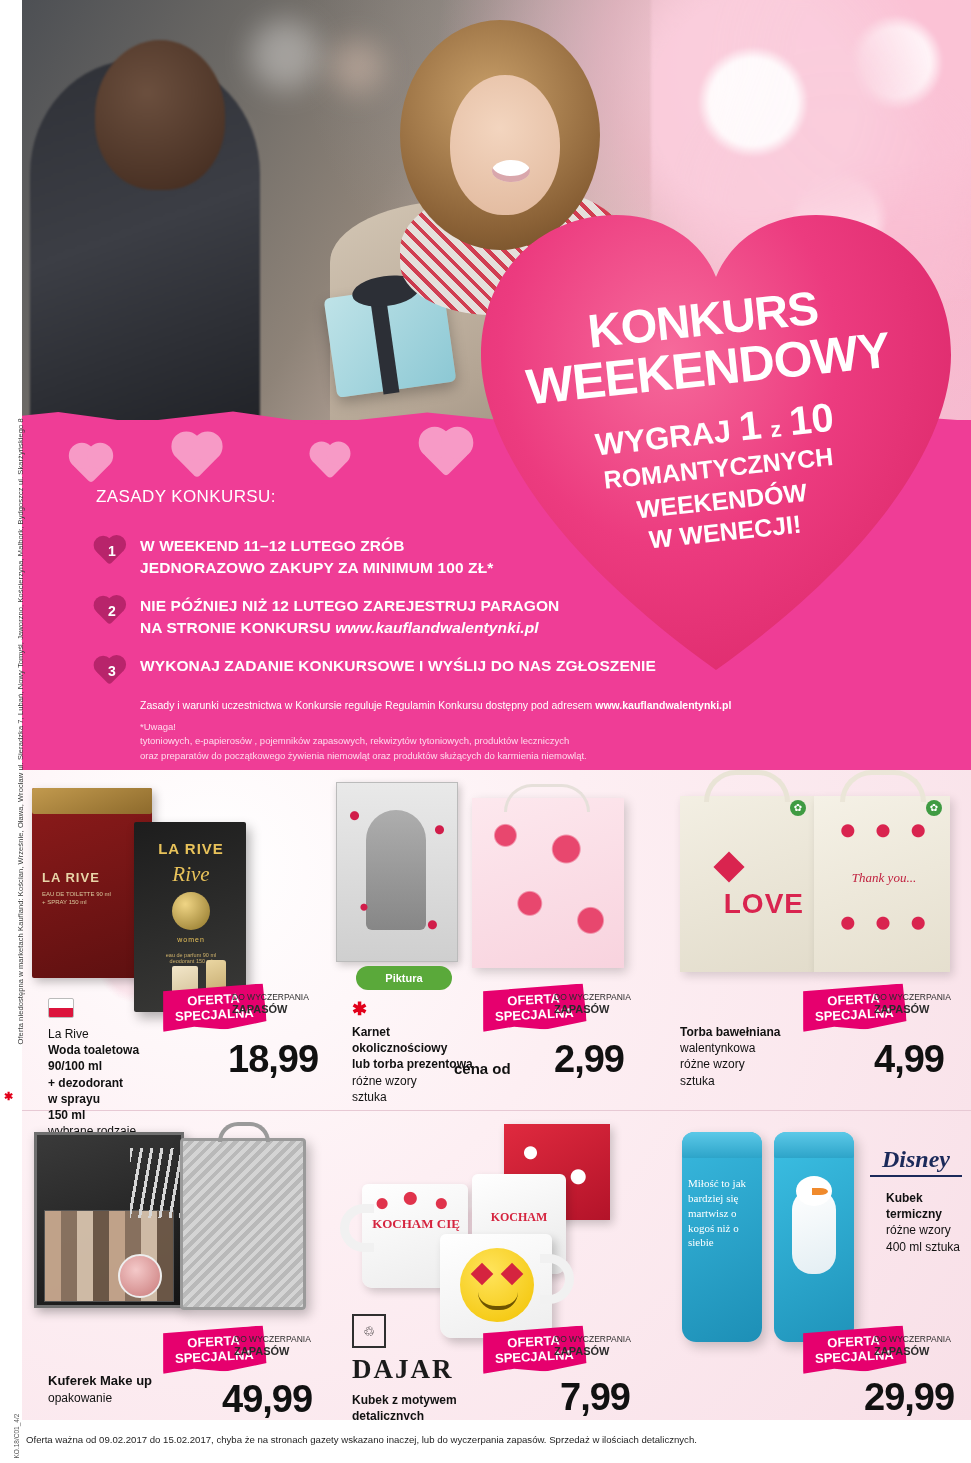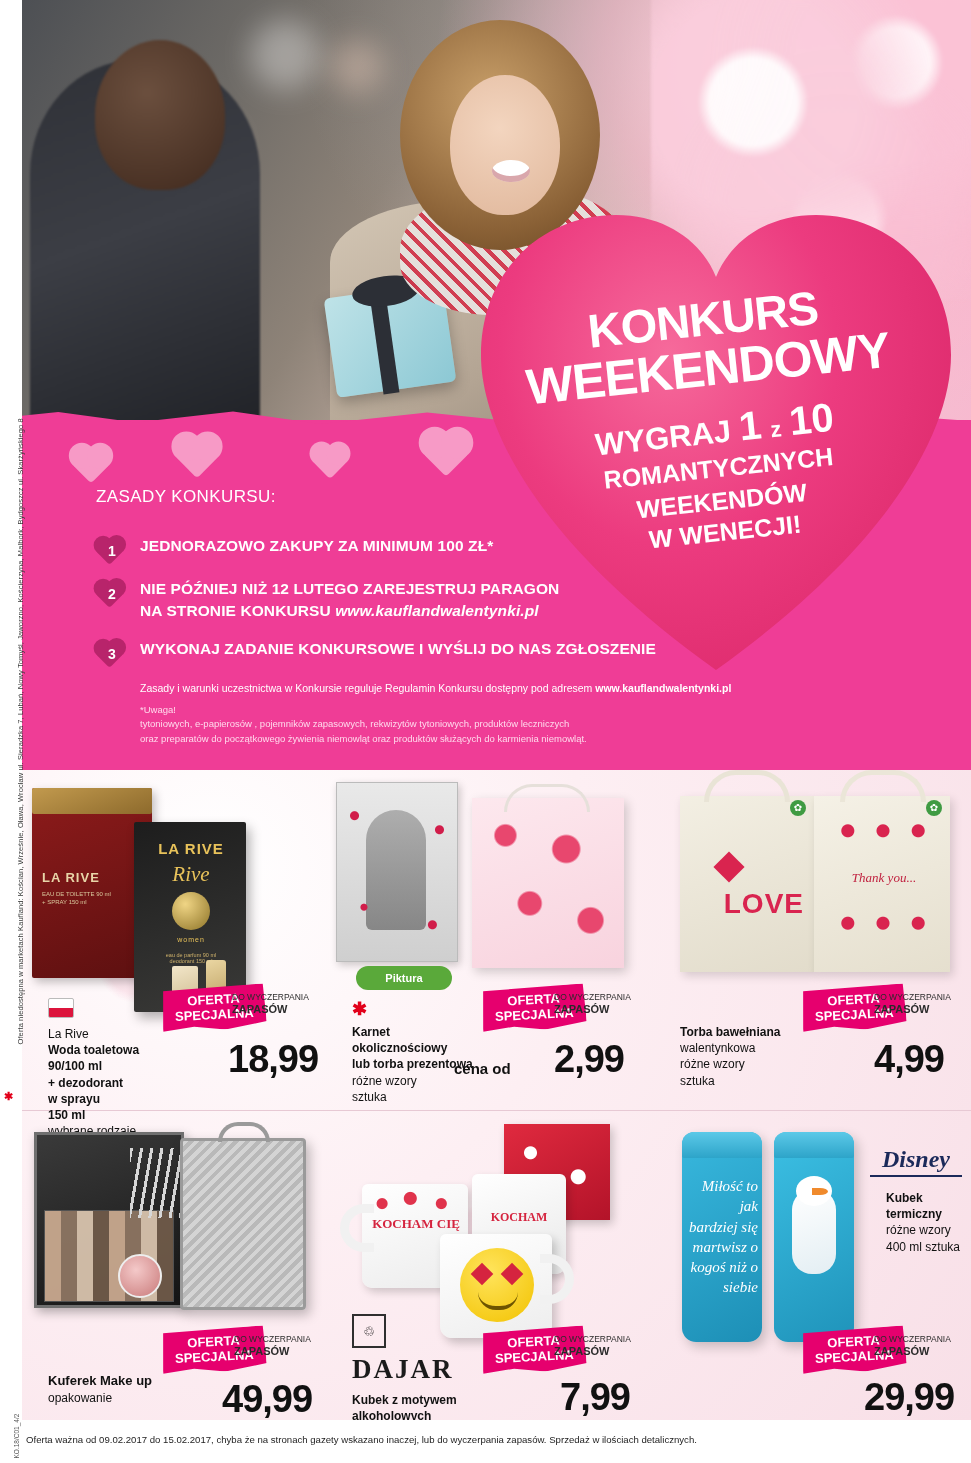--- a/index.html
+++ b/index.html
@@ -286,20 +286,21 @@
 
 <div class="rules">
   <div class="rules-title">ZASADY KONKURSU:</div>
 
   <div class="rule-row">
     <div class="rule-badge">
       <div class="h"></div>
         <span>1</span>
     </div>
     <div class="rule-text">
+      <div>W WEEKEND 11–12 LUTEGO ZRÓB</div>
       <div>JEDNORAZOWO ZAKUPY ZA MINIMUM 100 ZŁ*</div>
     </div>
   </div>
 
   <div class="rule-row">
     <div class="rule-badge">
       <div class="h"></div>
         <span>2</span>
     </div>
     <div class="rule-text">
@@ -515,39 +516,39 @@
     <div style="position:absolute;left:138px;top:130px;width:74px;height:74px;border-radius:50%;background:radial-gradient(circle at 40% 32%,#ffe45c,#f2c200);"></div>
     <div style="position:absolute;left:152px;top:148px;width:16px;height:16px;background:#d5243f;transform:rotate(-45deg);"></div>
     <div style="position:absolute;left:182px;top:148px;width:16px;height:16px;background:#d5243f;transform:rotate(-45deg);"></div>
     <div style="position:absolute;left:156px;top:174px;width:40px;height:18px;border-bottom:4px solid #6d5400;border-radius:0 0 22px 22px;"></div>
 
     <div style="position:absolute;left:30px;top:196px;width:34px;height:34px;border:2px solid #2f2f2f;display:flex;align-items:center;justify-content:center;font-size:13px;">♲</div>
     <div style="position:absolute;left:30px;top:236px;font-size:27px;font-weight:bold;letter-spacing:2px;color:#1b1b1b;font-family:'Liberation Serif',serif;">DAJAR</div>
 
     <div class="pname" style="left:30px;top:274px;width:170px;">
       <div class="bold">Kubek z motywem</div>
-      <div class="bold">alkoholowych</div>
+      <div class="bold">detalicznych</div>
 
     </div>
 
     <div class="tag-special" style="left:160px;top:210px;">
       <div>OFERTA</div>
       <div>SPECJALNA</div>
     </div>
     <div class="tag-stock" style="left:232px;top:216px;width:94px;">
       <div class="small">DO WYCZERPANIA</div>
       <div style="font-size:11px;">ZAPASÓW</div>
     </div>
     <div class="price" style="left:238px;top:258px;">7,99</div>
   </div>
 
   <div class="cell" style="left:630px;top:348px;width:320px;height:300px;">
     <div style="position:absolute;left:30px;top:14px;width:80px;height:210px;background:linear-gradient(150deg,#38b8de,#1d8fb6);border-radius:12px 12px 14px 14px;box-shadow:4px 5px 12px rgba(0,0,0,0.2);"></div>
     <div style="position:absolute;left:30px;top:14px;width:80px;height:26px;background:linear-gradient(#5cc9e8,#2da4c9);border-radius:12px 12px 2px 2px;"></div>
-    <div style="position:absolute;left:36px;top:58px;width:70px;color:#fff;font-size:15px;line-height:1.35;font-family:'Liberation Serif',serif;font-style:italic;text-align:right;">Miłość to jak bardziej się martwisz o kogoś niż o siebie</div>
+    <div style="position:absolute;left:36px;top:58px;width:70px;color:#fff;font-size:11px;line-height:1.35;font-family:'Liberation Serif',serif;text-align:left;">Miłość to jak bardziej się martwisz o kogoś niż o siebie</div>
 
     <div style="position:absolute;left:122px;top:14px;width:80px;height:210px;background:linear-gradient(150deg,#3cc0e4,#1f93ba);border-radius:12px 12px 14px 14px;box-shadow:4px 5px 12px rgba(0,0,0,0.2);"></div>
     <div style="position:absolute;left:122px;top:14px;width:80px;height:26px;background:linear-gradient(#5cc9e8,#2da4c9);border-radius:12px 12px 2px 2px;"></div>
     <div style="position:absolute;left:140px;top:70px;width:44px;height:86px;background:linear-gradient(160deg,#ffffff,#e3eef3);border-radius:22px 22px 20px 20px;"></div>
     <div style="position:absolute;left:144px;top:58px;width:36px;height:30px;background:#fff;border-radius:50%;"></div>
     <div style="position:absolute;left:160px;top:70px;width:16px;height:7px;background:#f08a2c;border-radius:0 50% 50% 0;"></div>
 
     <div style="position:absolute;left:218px;top:28px;width:92px;text-align:center;font-size:24px;font-family:'Liberation Serif',serif;font-style:italic;font-weight:bold;color:#1b2a5a;border-bottom:2px solid #1b2a5a;padding-bottom:2px;">Disney</div>
 
     <div class="pname" style="left:234px;top:72px;width:90px;text-align:left;">

